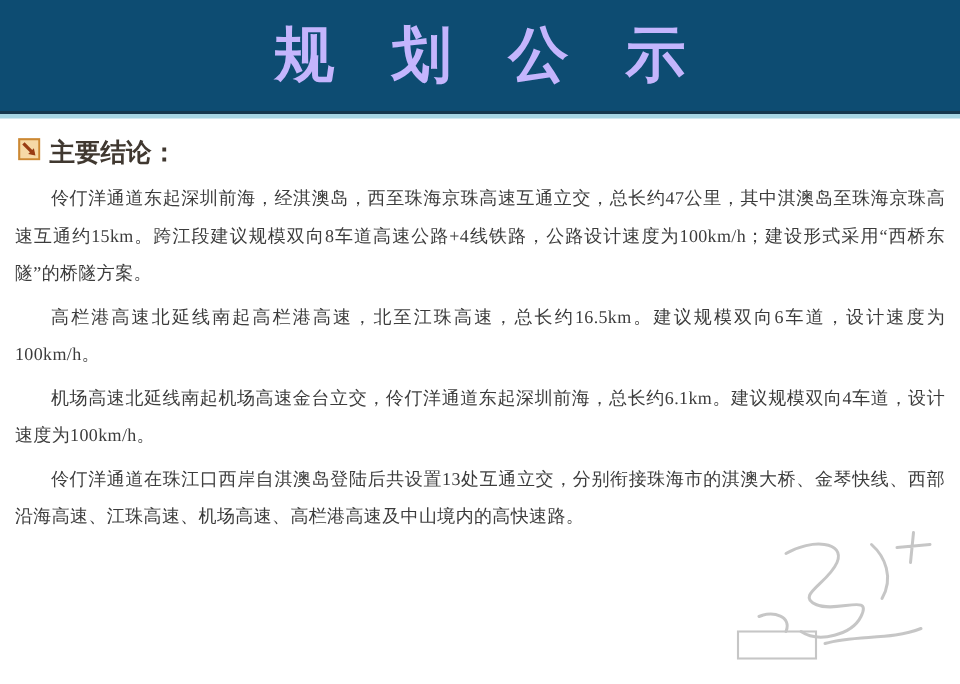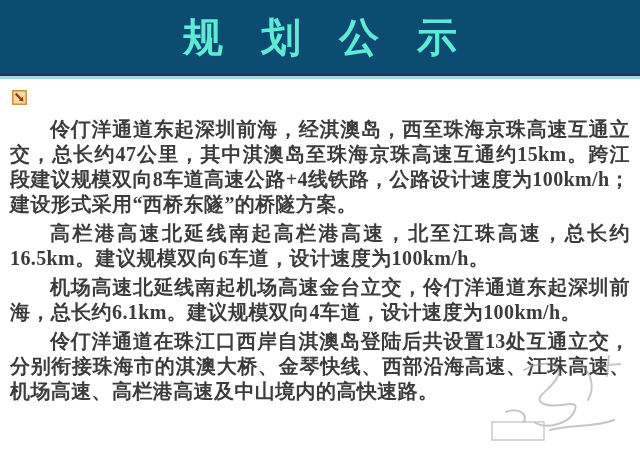--- a/index.html
+++ b/index.html
@@ -15,21 +15,21 @@
   
   .banner {
     height: 74px;
     background: #0d4c72;
     display: flex;
     align-items: center;
     justify-content: center;
   }
   .banner-title {
     margin: 0;
-    color: #5eead4;
+    color: #c4b5fd;
     font-family: "DejaVu Sans", "Liberation Sans", sans-serif;
     font-weight: bold;
     font-size: 40px;
     letter-spacing: 0.95em;
     text-indent: 0.95em;
     line-height: 1;
     white-space: nowrap;
   }
   .stripe-dark  { height: 2px; background: #16384f; }
   .stripe-light { height: 3px; background: #a8d6e4; }
@@ -45,26 +45,25 @@
     gap: 6px;
     margin: 2px 0 7px 2px;
     font-weight: bold;
     font-size: 17px;
     color: #403830;
   }
   .section-icon { flex: 0 0 auto; display: inline-block; }
 
   .body-text p {
     margin: 0 0 4px 0;
-    font-size: 20px;
+    font-size: 12px;
     line-height: 25px;
     text-align: justify;
     text-indent: 2em;
     letter-spacing: 0.02em;
-    font-weight: bold;
   }
 
   
   .watermark {
     position: absolute;
     right: 4px;
     bottom: 8px;
     opacity: 0.5;
     pointer-events: none;
   }
@@ -83,20 +82,21 @@
   <div class="content">
 
     <div class="section-header">
       <span class="section-icon">
         <svg width="15" height="15" viewBox="0 0 15 15" aria-hidden="true">
           <rect x="0.8" y="0.8" width="13.4" height="13.4" fill="#f6d9a6" stroke="#cc8833" stroke-width="1.4"></rect>
           <line x1="3.6" y1="3.6" x2="10.2" y2="10.2" stroke="#993c14" stroke-width="2.2"></line>
           <path d="M11.6 11.6 L6.8 10.6 L10.6 6.8 Z" fill="#993c14"></path>
         </svg>
       </span>
+      <span>主要结论：</span>
     </div>
 
     <div class="body-text">
       <p>伶仃洋通道东起深圳前海，经淇澳岛，西至珠海京珠高速互通立交，总长约47公里，其中淇澳岛至珠海京珠高速互通约15km。跨江段建议规模双向8车道高速公路+4线铁路，公路设计速度为100km/h；建设形式采用“西桥东隧”的桥隧方案。</p>
       <p>高栏港高速北延线南起高栏港高速，北至江珠高速，总长约16.5km。建议规模双向6车道，设计速度为100km/h。</p>
       <p>机场高速北延线南起机场高速金台立交，伶仃洋通道东起深圳前海，总长约6.1km。建议规模双向4车道，设计速度为100km/h。</p>
       <p>伶仃洋通道在珠江口西岸自淇澳岛登陆后共设置13处互通立交，分别衔接珠海市的淇澳大桥、金琴快线、西部沿海高速、江珠高速、机场高速、高栏港高速及中山境内的高快速路。</p>
     </div>
 
   </div>

